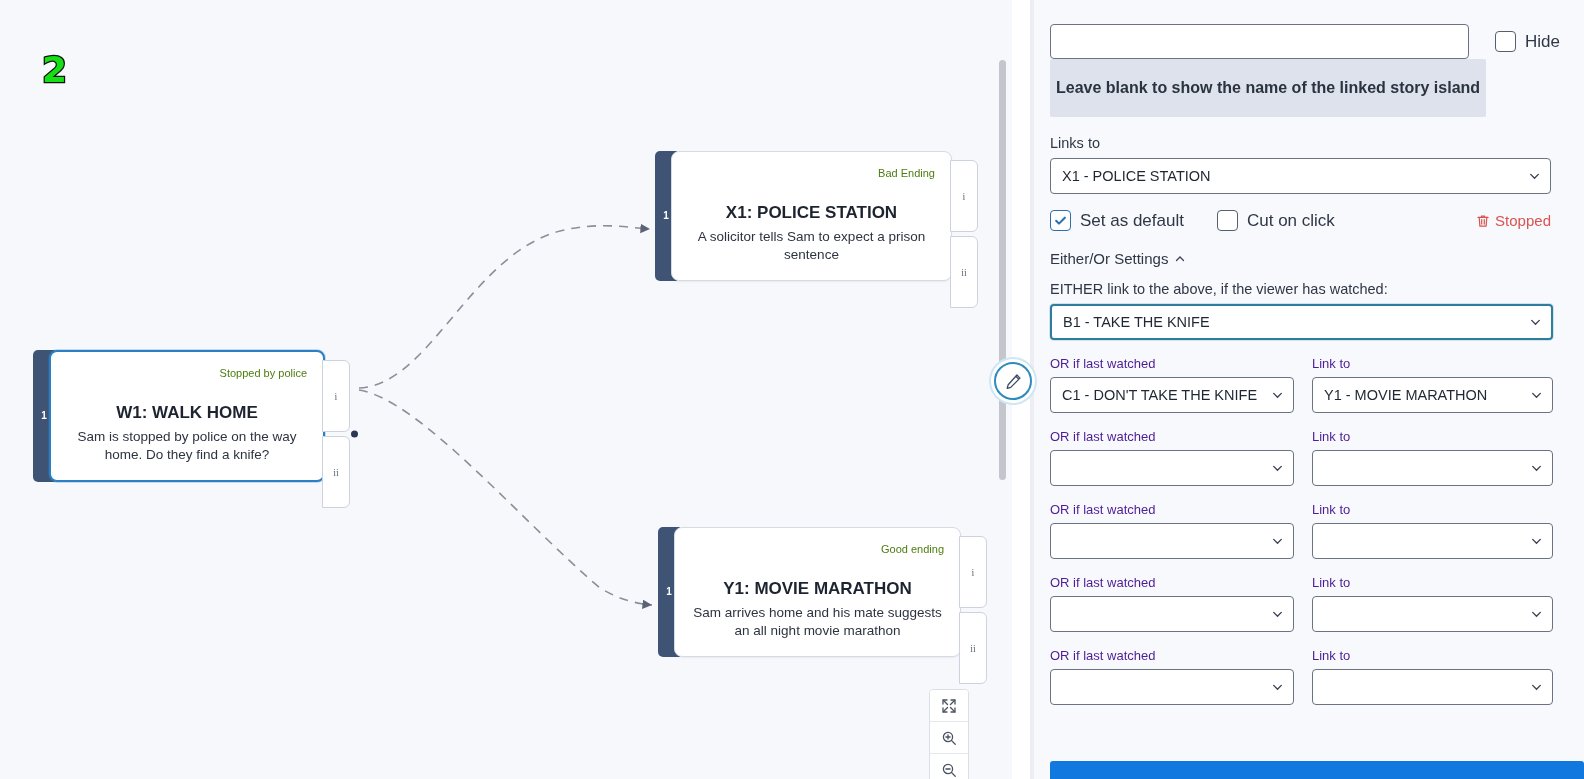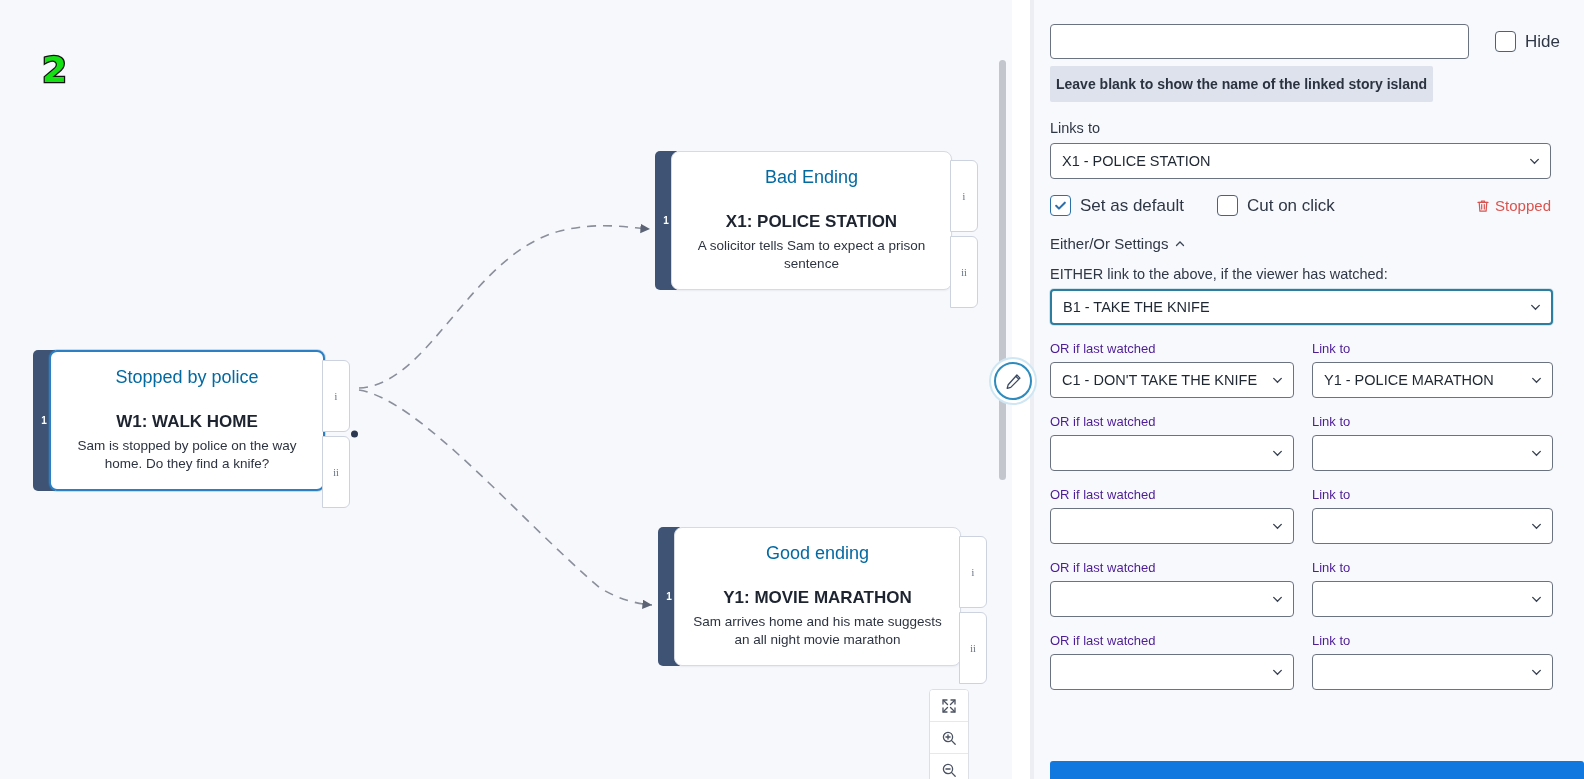--- a/index.html
+++ b/index.html
@@ -92,24 +92,25 @@
 
   .node.selected .node-body {
     border: 2px solid #2b7fc4;
     box-shadow: 0 0 0 1px rgba(43,127,196,0.25);
   }
   .node.selected .node-rail {
     background: #3f5474;
   }
 
   .node-subtitle {
-    font-size: 18px;
-    color: #0369a1;
+    font-size: 11px;
+    color: #4d7c0f;
     font-weight: normal;
     line-height: 1.3;
+    text-align: right;
   }
   .node-title {
     font-size: 17px;
     font-weight: bold;
     color: #1d2430;
     margin-top: 22px;
     line-height: 1.25;
   }
   .node-desc {
     font-size: 13.5px;
@@ -266,25 +267,24 @@
   .cb-label {
     font-size: 17px;
     color: #2f3746;
     margin-left: 9px;
   }
 
   .hint-pill {
     display: inline-block;
     background: #dde2ec;
     color: #2b3340;
-    font-size: 14px;
+    font-size: 16px;
     font-weight: bold;
-    padding: 10px 6px;
+    padding: 20px 6px;
     border-radius: 2px;
-    margin-top: 7px;
   }
 
   .select-box {
     position: relative;
     background: #ffffff;
     border: 1px solid #6b7280;
     border-radius: 4px;
     height: 36px;
     display: flex;
     align-items: center;
@@ -553,21 +553,21 @@
         <div class="select-box">
           <span>C1 - DON'T TAKE THE KNIFE</span>
           <svg class="select-chevron" width="13" height="13" viewBox="0 0 12 12" fill="none" stroke="#3c4555" stroke-width="1.3" stroke-linecap="round">
             <path d="M2.5 4.5 L6 8 L9.5 4.5"></path>
           </svg>
         </div>
       </div>
       <div class="pair-col-b">
         <label class="sub-label">Link to</label>
         <div class="select-box">
-          <span>Y1 - POLICE MARATHON</span>
+          <span>Y1 - MOVIE MARATHON</span>
           <svg class="select-chevron" width="13" height="13" viewBox="0 0 12 12" fill="none" stroke="#3c4555" stroke-width="1.3" stroke-linecap="round">
             <path d="M2.5 4.5 L6 8 L9.5 4.5"></path>
           </svg>
         </div>
       </div>
     </div>
 
     
     <div class="pair-grid" style="margin-top:16px;">
       <div class="pair-col-a">

